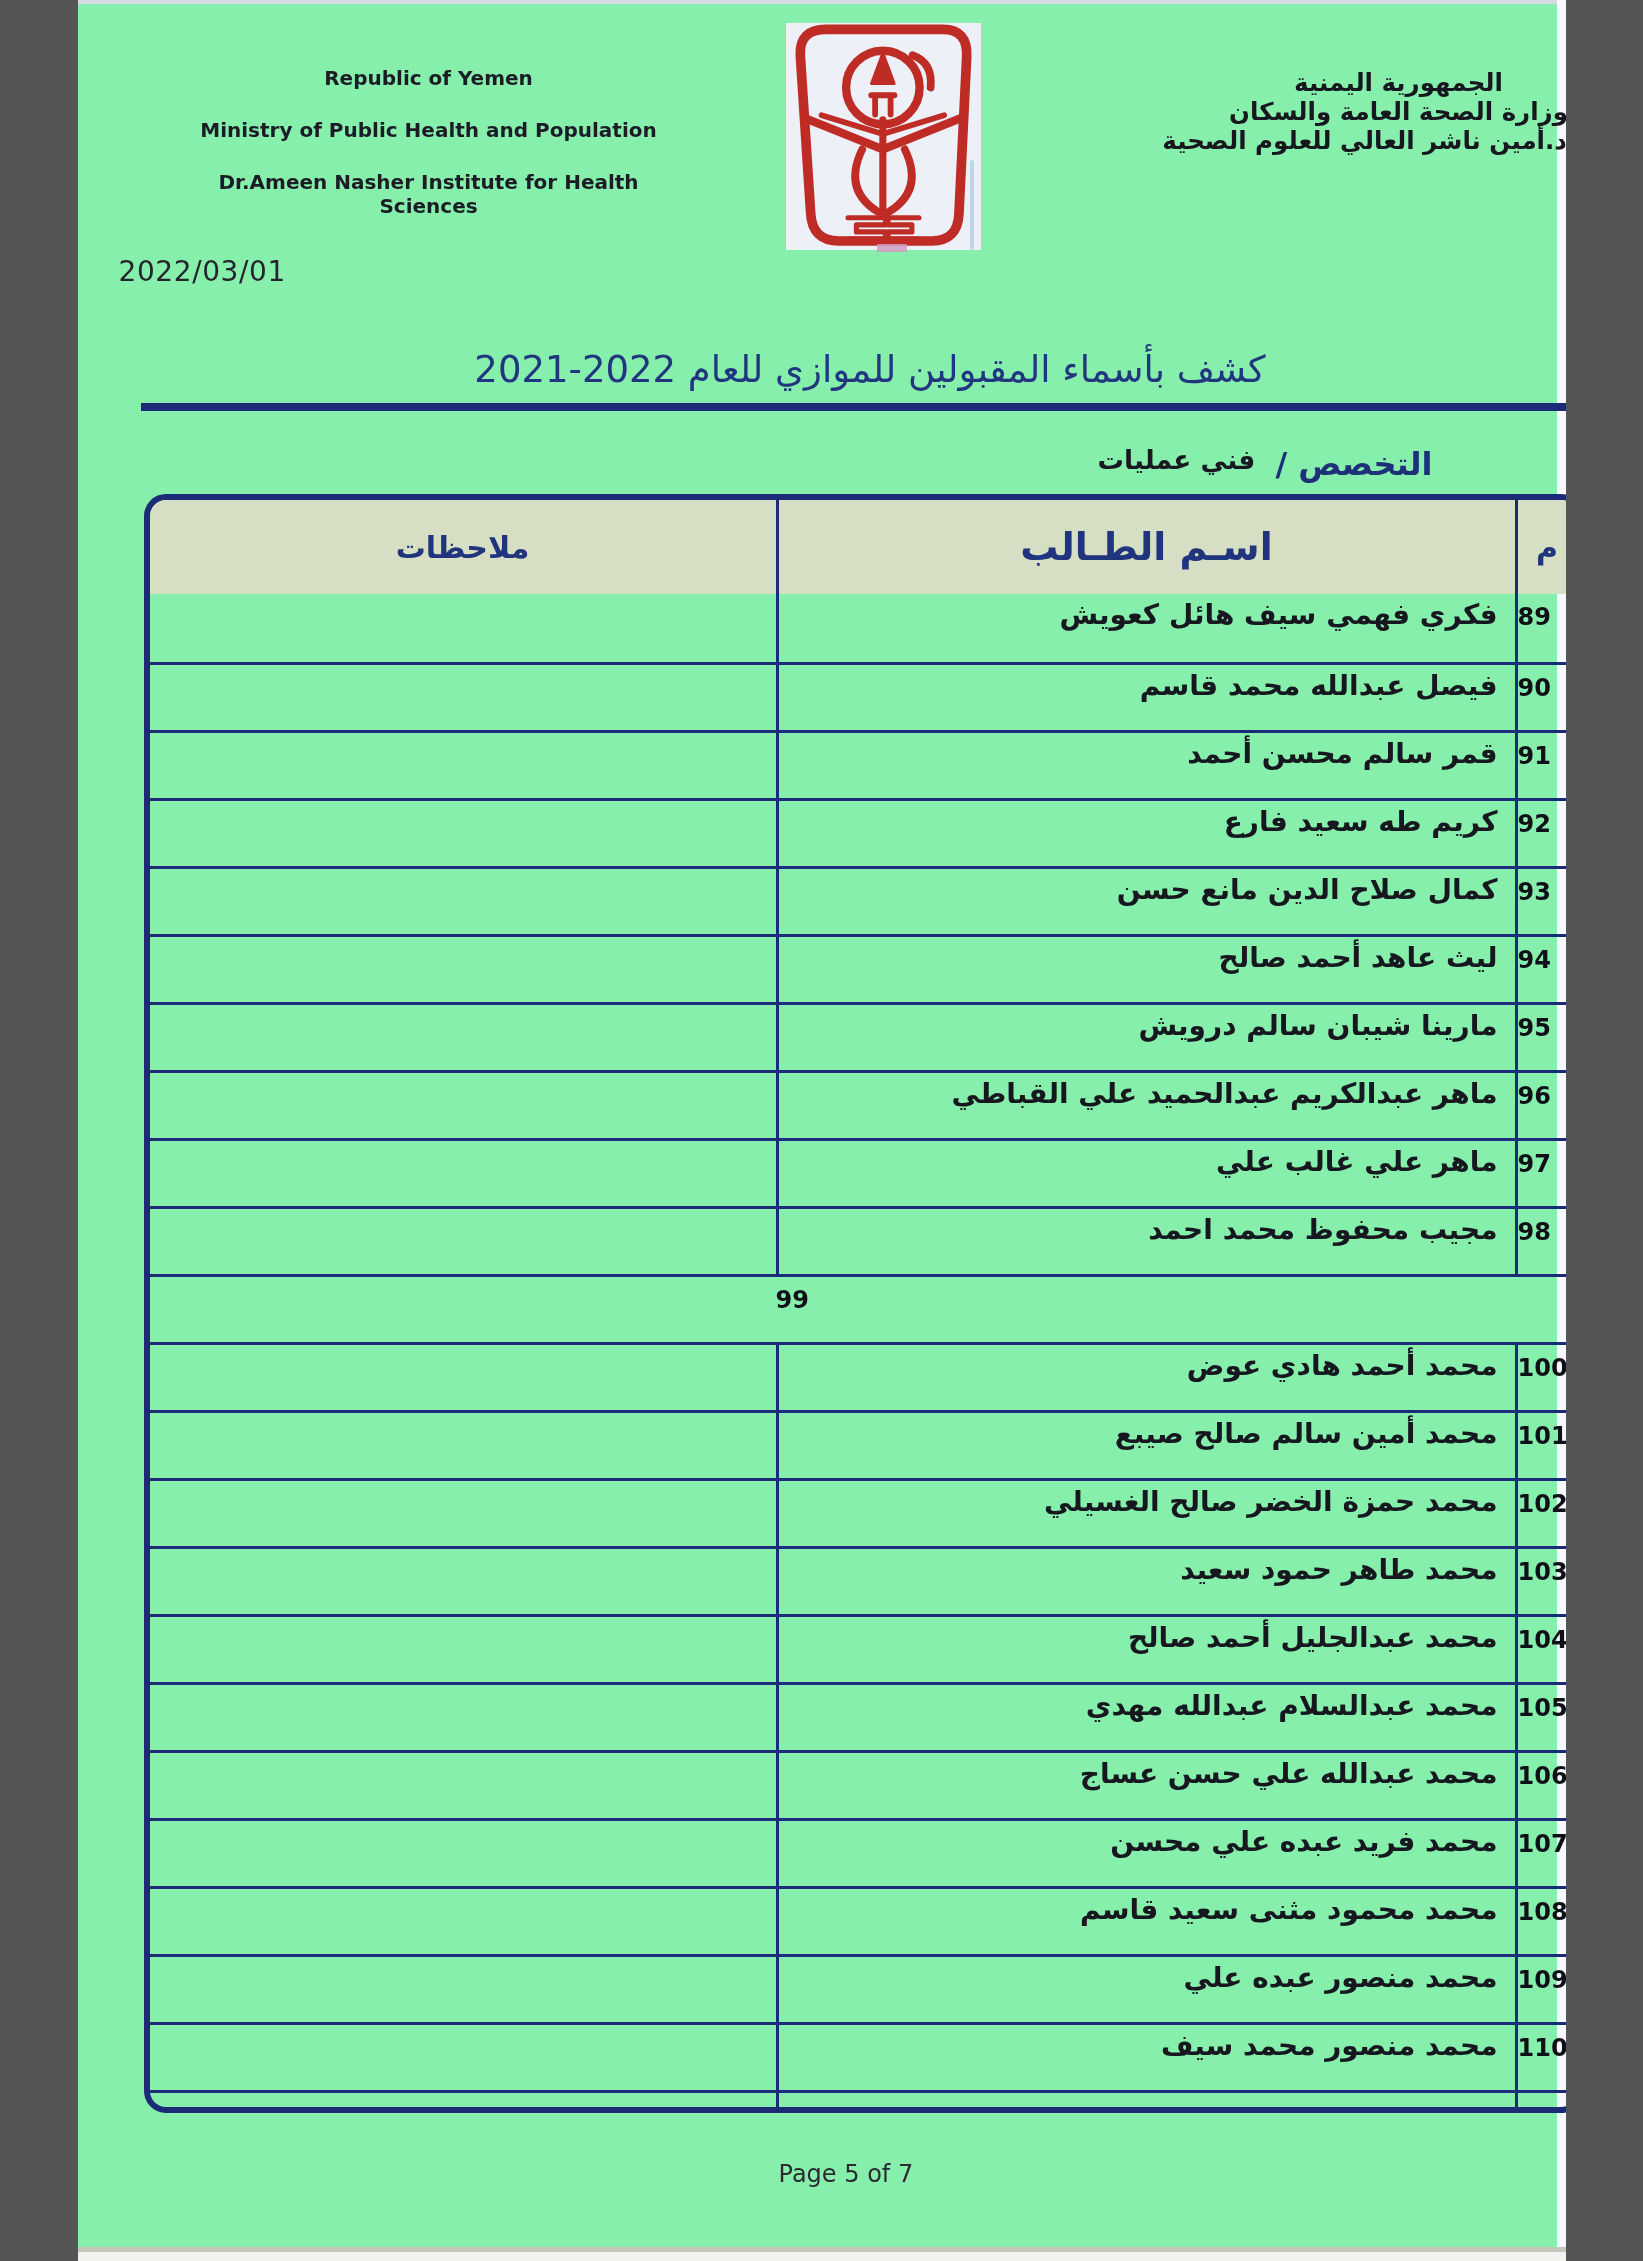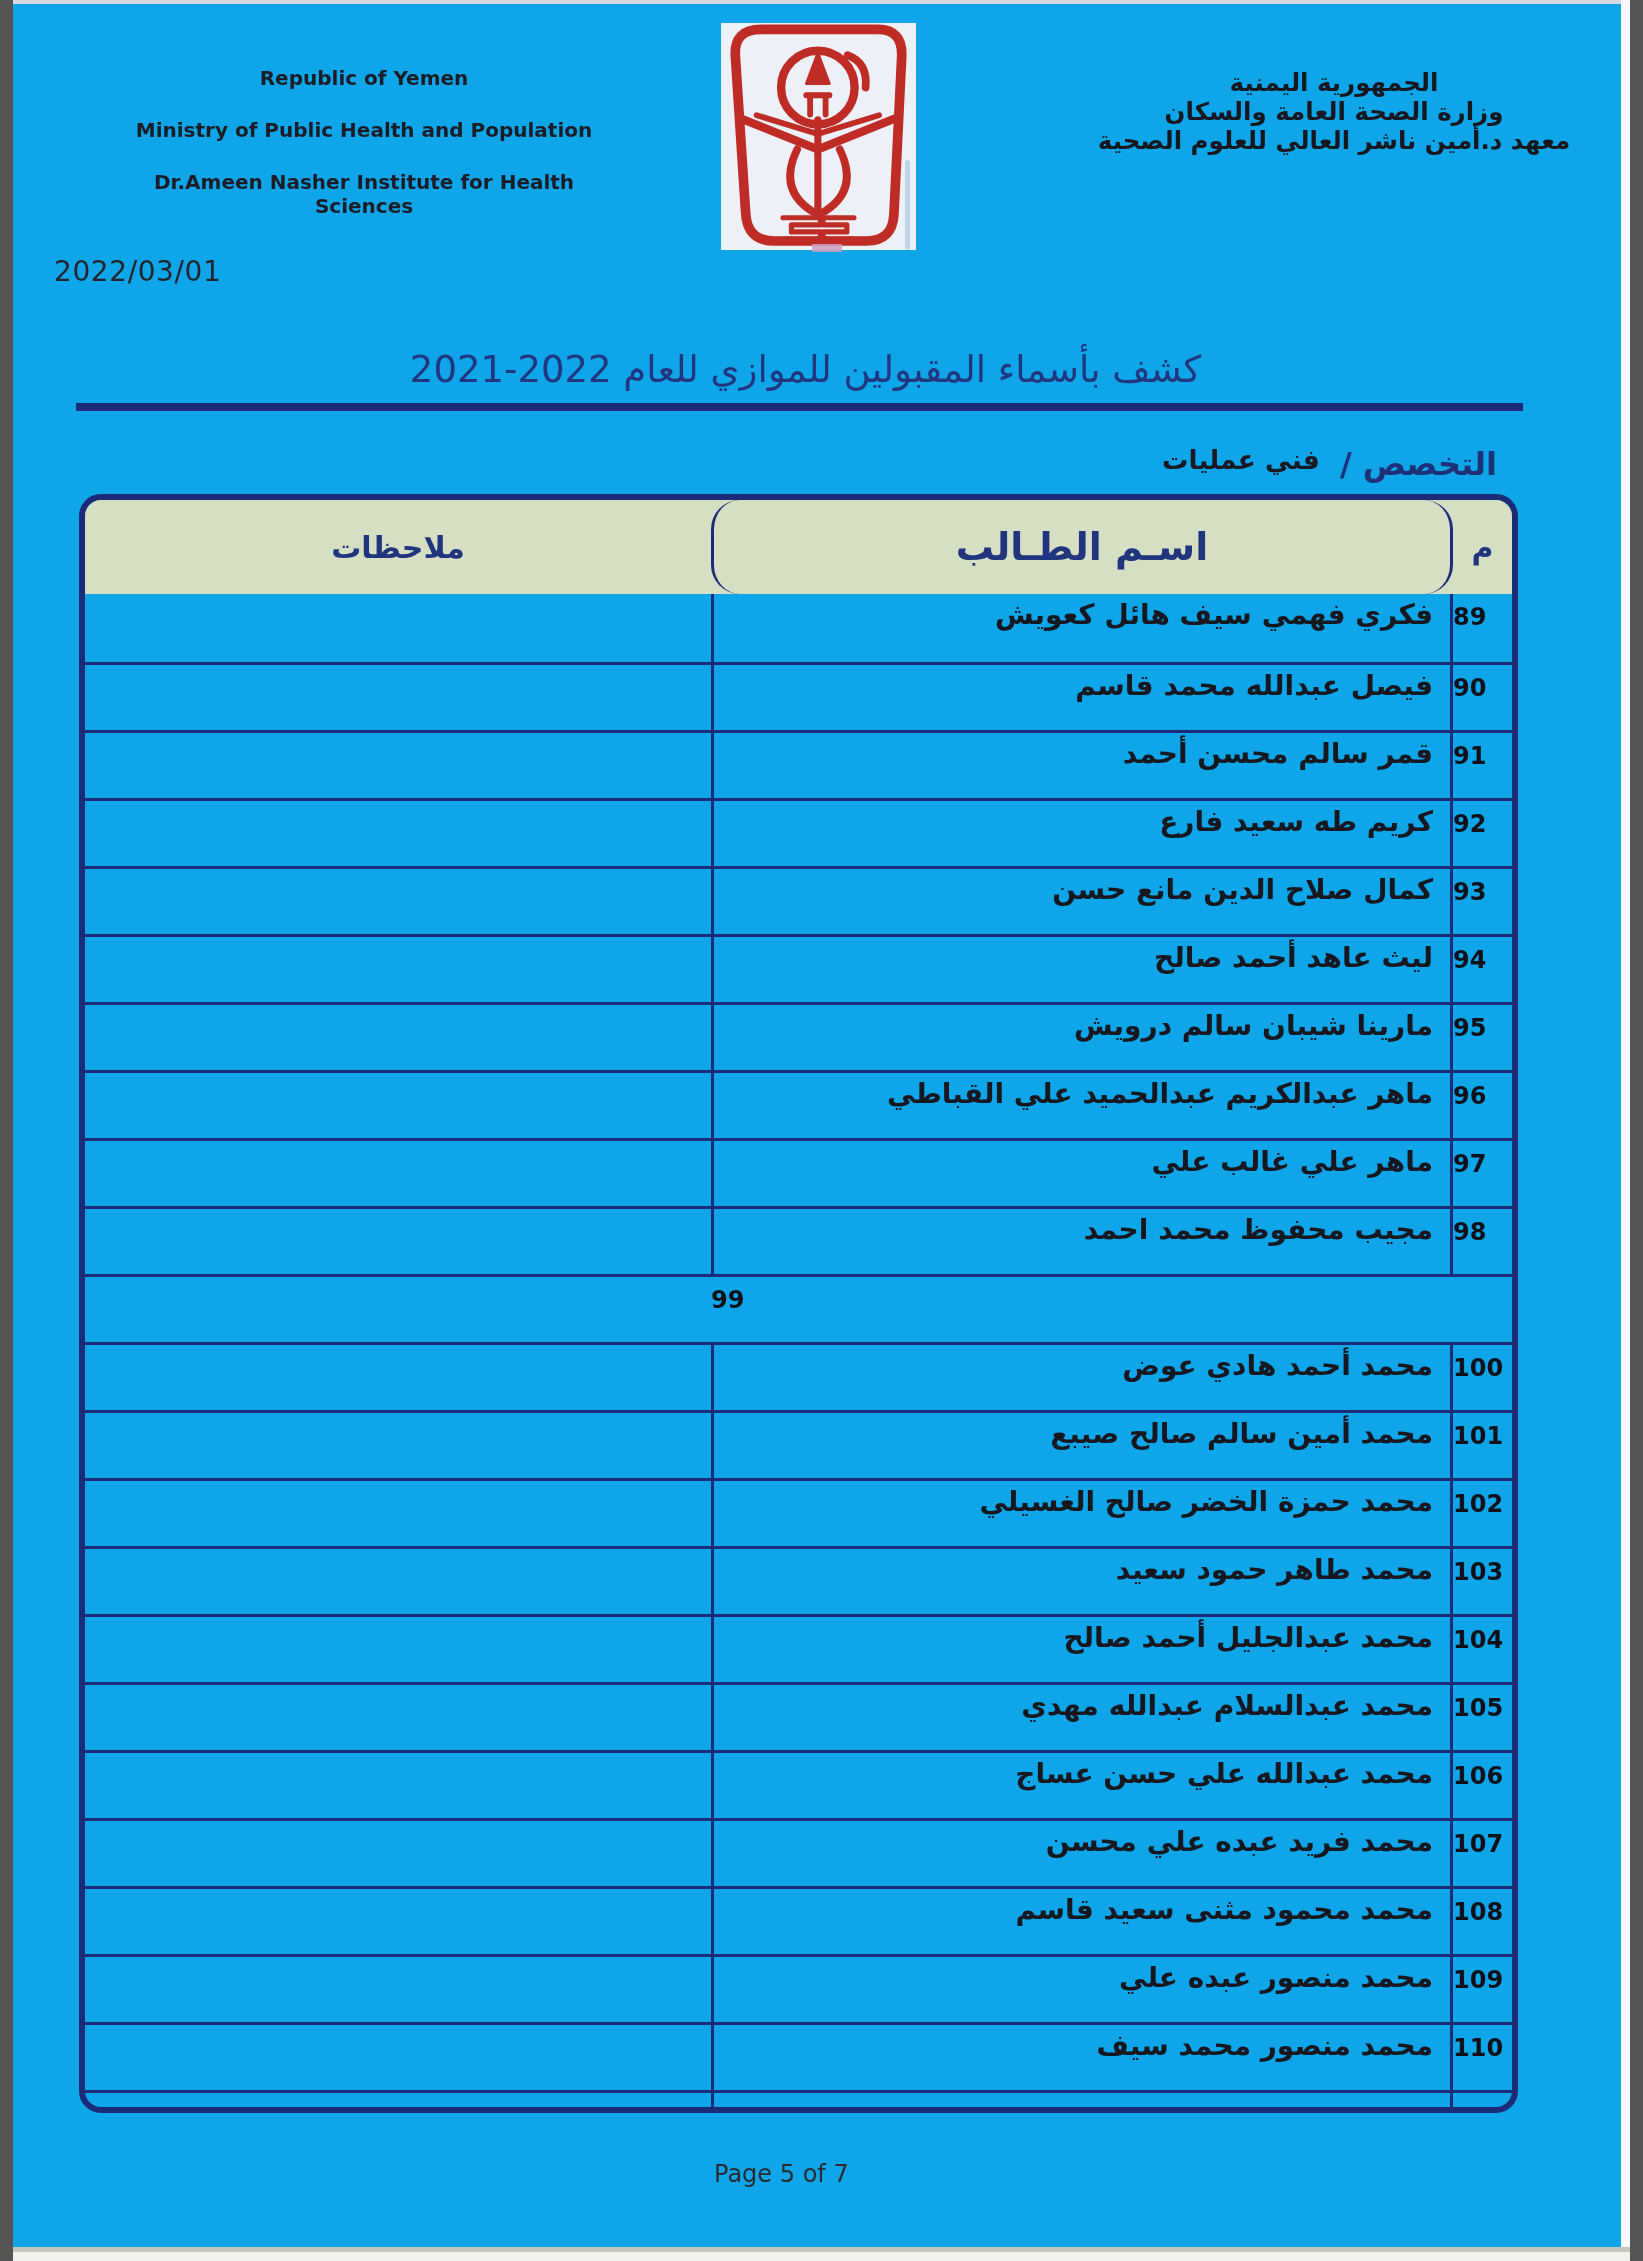--- a/index.html
+++ b/index.html
@@ -1,19 +1,19 @@
 <!DOCTYPE html>
 <html style="font-size:10.3px"><head>
 <meta charset="utf-8">
 <style>
   * { margin:0; padding:0; box-sizing:border-box; }
   body { background:#555; font-family:"DejaVu Sans", sans-serif; }
   .page {
-    position:relative; width:1617px; height:2261px;
-    background:#0ea5e9; overflow:hidden; margin:0 auto;
+    position:relative; width:1488px; height:2261px;
+    background:#86efac; overflow:hidden; margin:0 auto;
     font-family:"DejaVu Sans", sans-serif;
   }
   .scan-top { position:absolute; left:0; top:0; width:100%; height:3.9px; background:#d8dae3; }
   .scan-right { position:absolute; right:0; top:0; width:9px; height:100%; background:#f8f9fc; }
   .scan-bottom-line { position:absolute; left:0; top:2247px; width:100%; height:4.5px; background:#c3c8bd; }
   .scan-bottom { position:absolute; left:0; top:2252px; width:100%; height:9.7px; background:#f2f3ee; }
   .artifact-pink { position:absolute; left:799px; top:244px; width:30px; height:8.4px; background:#cf9ec0; opacity:.85; }
   .artifact-blue { position:absolute; left:892px; top:160px; width:4.5px; height:90px; background:#a8cbe2; opacity:.7; border-radius:2.6px; }
 
   .hdr-en {
@@ -46,21 +46,21 @@
   .subtitle .sub-value { font-size:26.4px; color:#191922; position:relative; top:-6.4px; margin-right:9px; }
 
   .roster {
     position:absolute; left:66px; top:494px; width:1439px;
     border:6.4px solid #1c2b78; border-radius:22px; overflow:hidden;
   }
   .thead {
     display:grid; grid-template-columns:626px 742px 1fr;
     height:94px; background:#d6dfc4;
   }
-  .th { display:flex; align-items:center; justify-content:center; font-weight:bold; color:#20357d;border-radius:29px; }
+  .th { display:flex; align-items:center; justify-content:center; font-weight:bold; color:#20357d; }
   .th-notes { font-size:30px; }
   .th-name  { font-size:38px; border-left:3.2px solid #1c2b78; border-right:3.2px solid #1c2b78; }
   .th-no    { font-size:30px; }
   .trow {
     display:grid; grid-template-columns:626px 742px 1fr;
     height:68px; border-top:3.9px solid #1c2b78;
   }
   .trow.first { border-top:none; }
   .cell-notes { }
   .cell-name {

